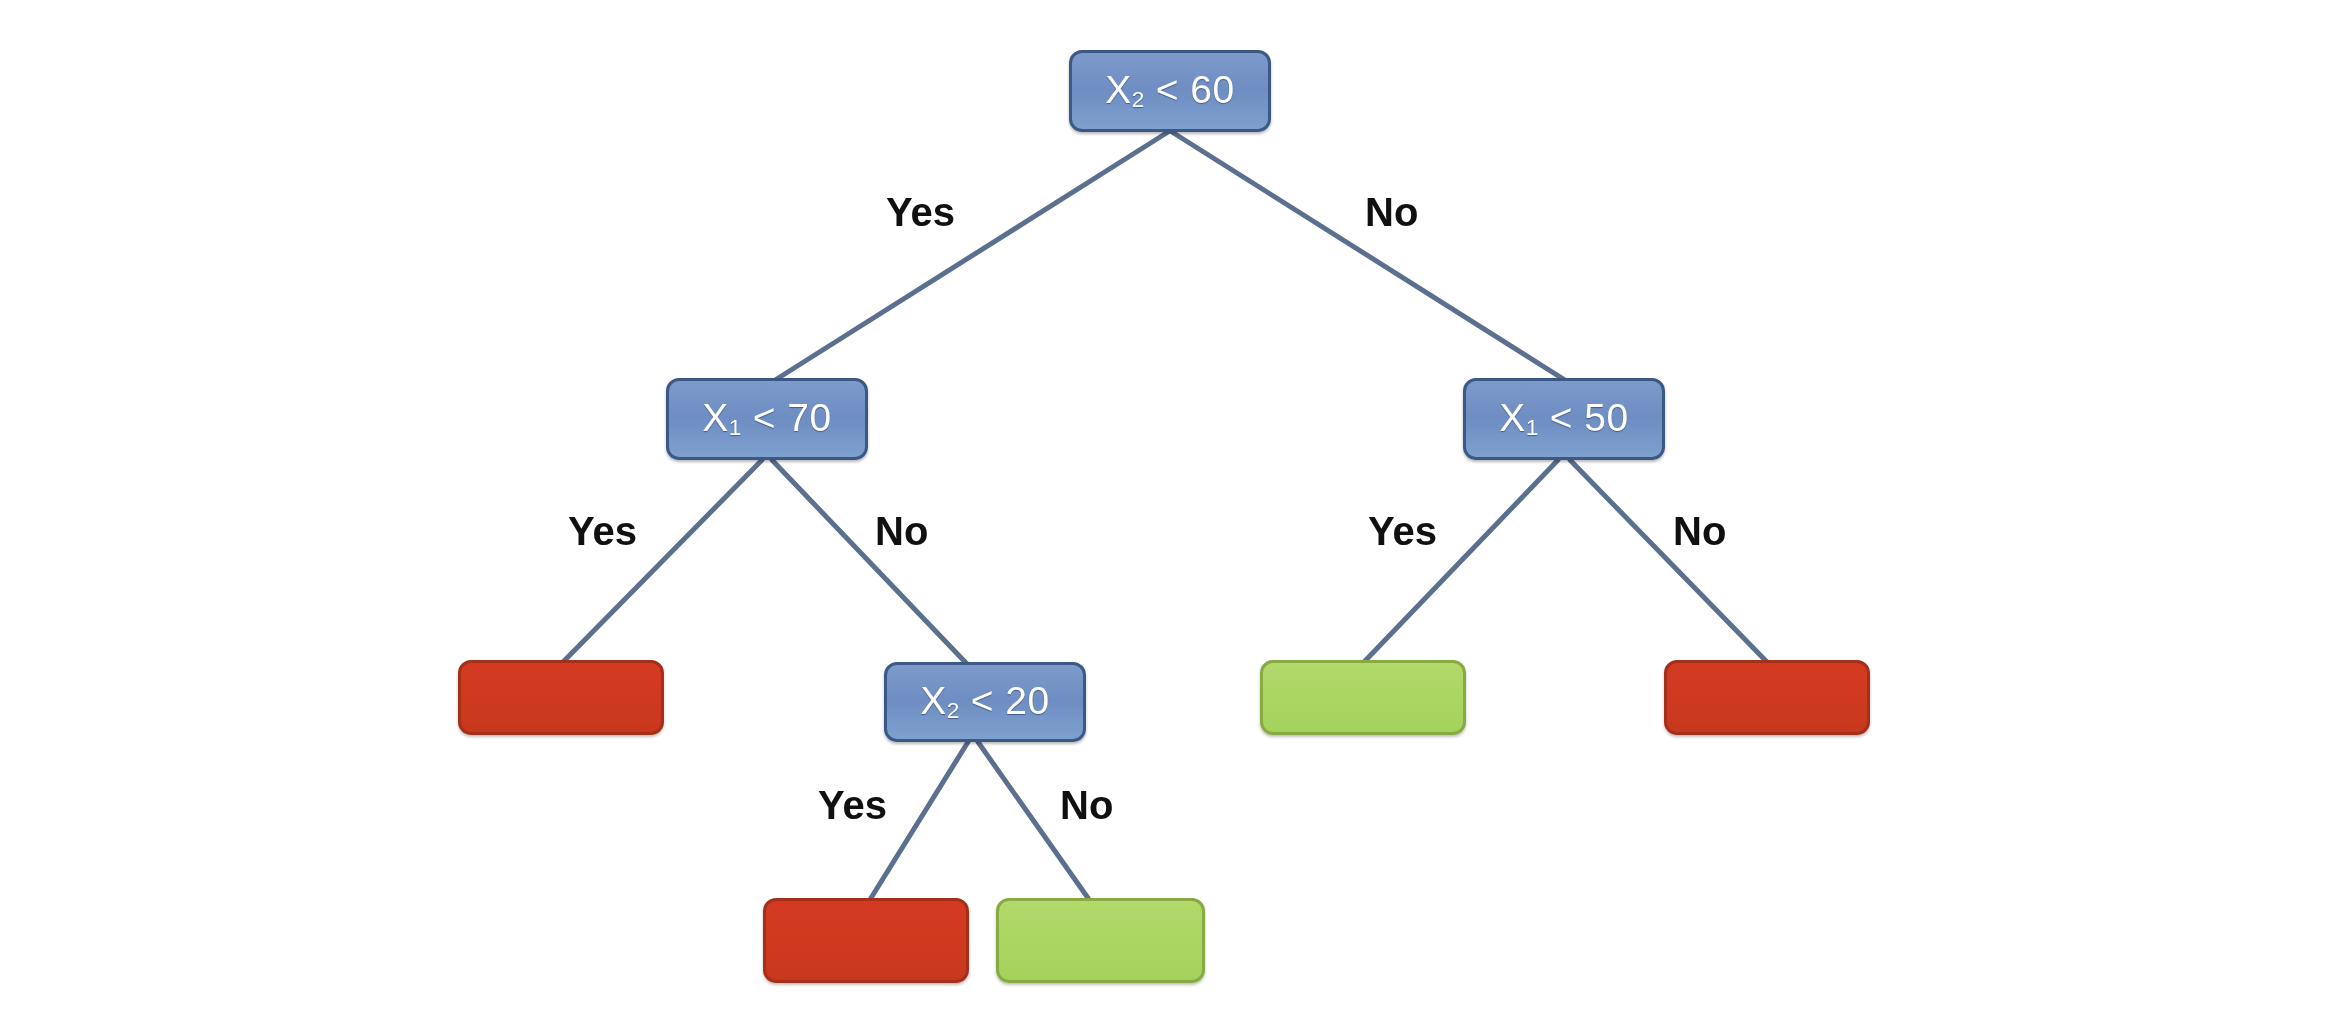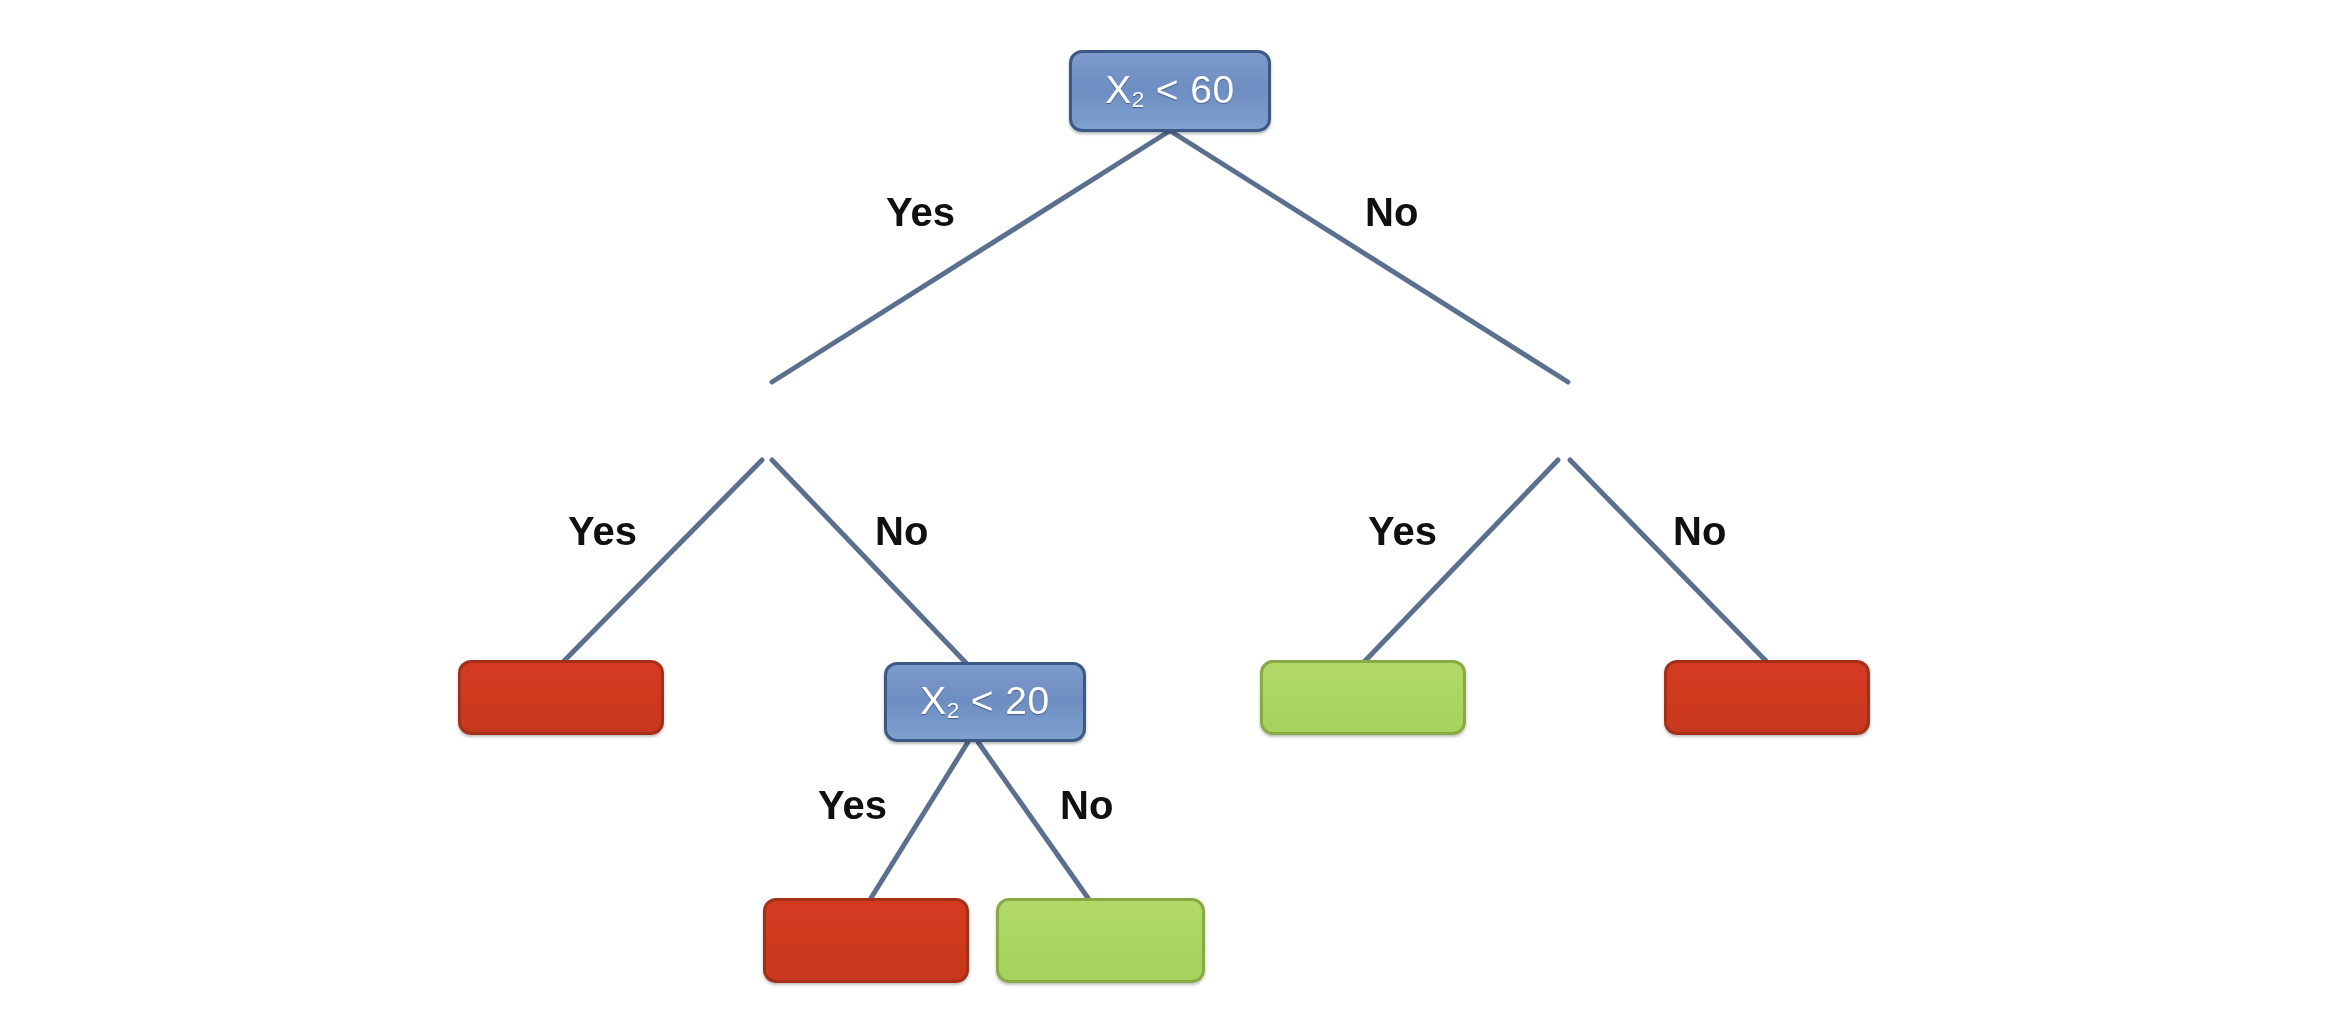--- a/index.html
+++ b/index.html
@@ -105,21 +105,27 @@
       <line x1="1570" y1="460" x2="1767" y2="662"></line>
       <line x1="968" y1="742" x2="871" y2="898"></line>
       <line x1="978" y1="742" x2="1088" y2="898"></line>
     </g>
   </svg>
 
   <div class="node decision" style="left:1069px; top:50px; width:202px; height:82px;">
     <span class="node-label">X<sub>2</sub><span> &lt; 60</span></span>
   </div>
 
+  <div class="node decision" style="left:666px; top:378px; width:202px; height:82px;">
+    <span class="node-label">X<sub>1</sub><span> &lt; 70</span></span>
+  </div>
 
+  <div class="node decision" style="left:1463px; top:378px; width:202px; height:82px;">
+    <span class="node-label">X<sub>1</sub><span> &lt; 50</span></span>
+  </div>
 
   <div class="node decision" style="left:884px; top:662px; width:202px; height:80px;">
     <span class="node-label">X<sub>2</sub><span> &lt; 20</span></span>
   </div>
 
   <div class="node leaf-red" style="left:458px; top:660px; width:206px; height:75px;">
     <span class="node-label"></span>
   </div>
 
   <div class="node leaf-green" style="left:1260px; top:660px; width:206px; height:75px;">

